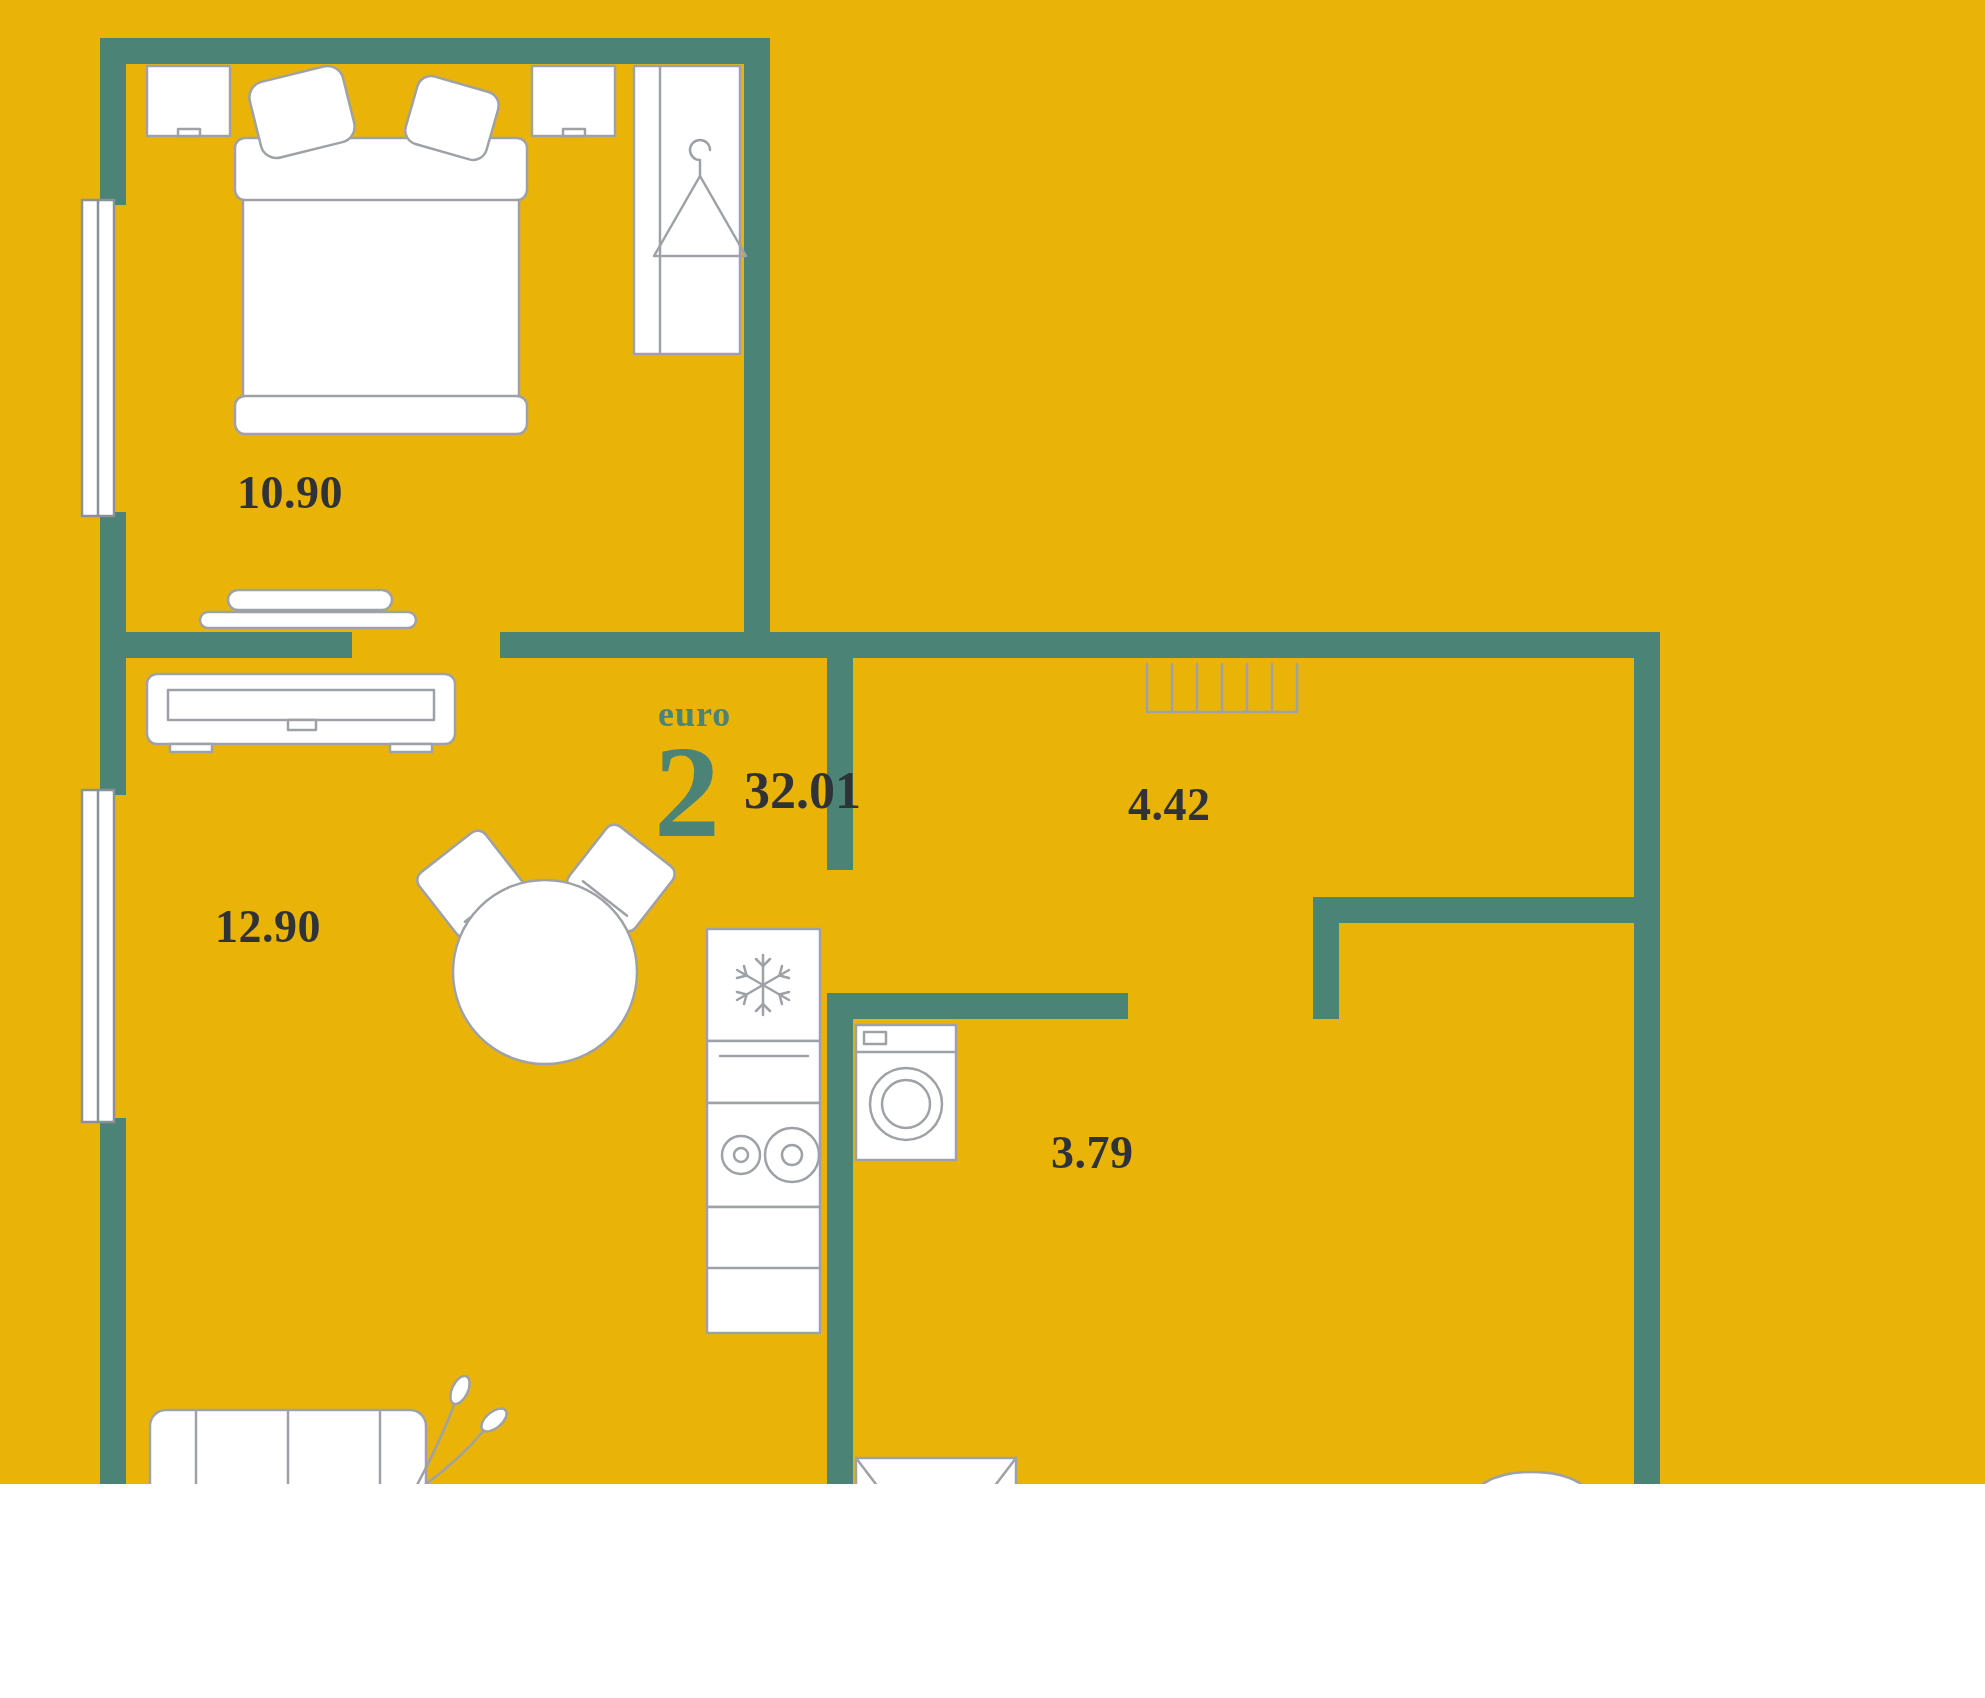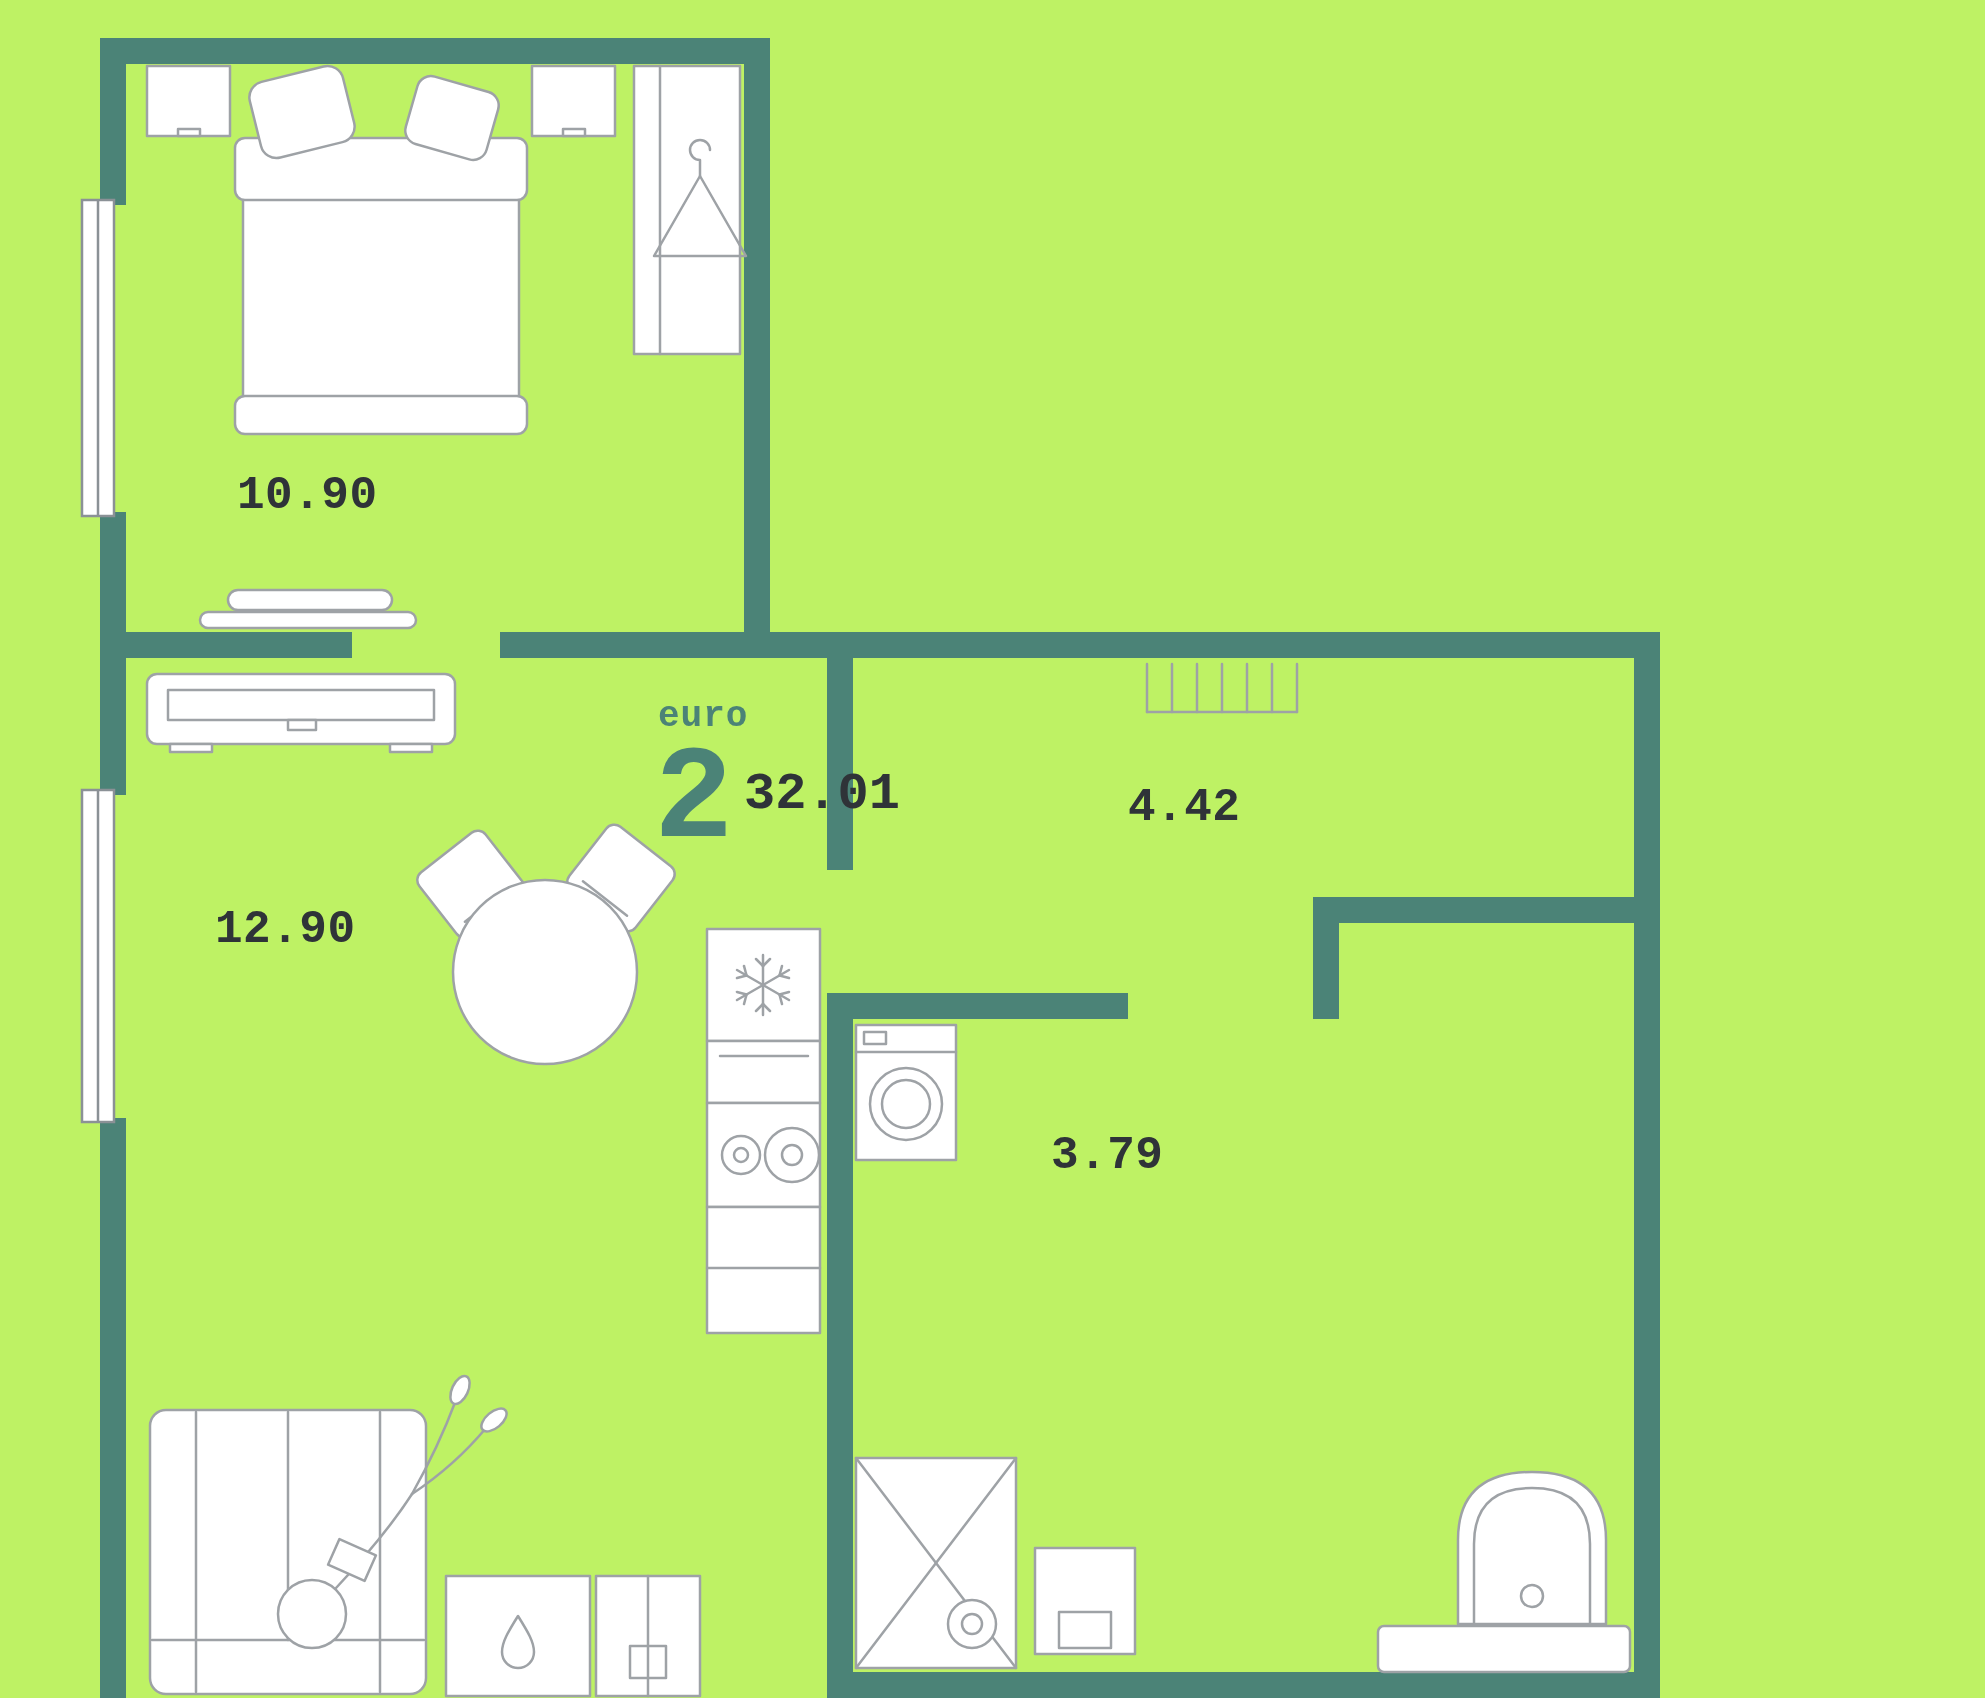--- a/index.html
+++ b/index.html
@@ -1,17 +1,17 @@
 <!DOCTYPE html>
 <html><head>
 <meta charset="utf-8">
 <style>
   html,body{margin:0;padding:0;background:#ffffff;}
-  .stage{position:relative;width:1985px;height:1698px;background:#bef264;overflow:hidden;
-         font-family:Liberation Mono, monospace;}
+  .stage{position:relative;width:1985px;height:1484px;background:#eab308;overflow:hidden;
+         font-family:Liberation Serif, serif;}
   svg{display:block;}
   .wall{fill:#4B8377;stroke:none;}
   .fur{fill:none;stroke:#9EA2A6;stroke-width:2.5;stroke-linejoin:round;stroke-linecap:round;}
   .furw{fill:#ffffff;stroke:#9EA2A6;stroke-width:2.5;stroke-linejoin:round;stroke-linecap:round;}
   .win{fill:#ffffff;stroke:#8B9196;stroke-width:2.5;}
   .lbl{font-weight:600;font-size:46px;fill:#2F3338;letter-spacing:0.5px;}
   .euro{font-weight:700;font-size:36px;fill:#4B8377;letter-spacing:1px;}
   .big2{font-weight:700;font-size:132px;fill:#4B8377;}
   .total{font-weight:600;font-size:52px;fill:#2F3338;}
 </style>

